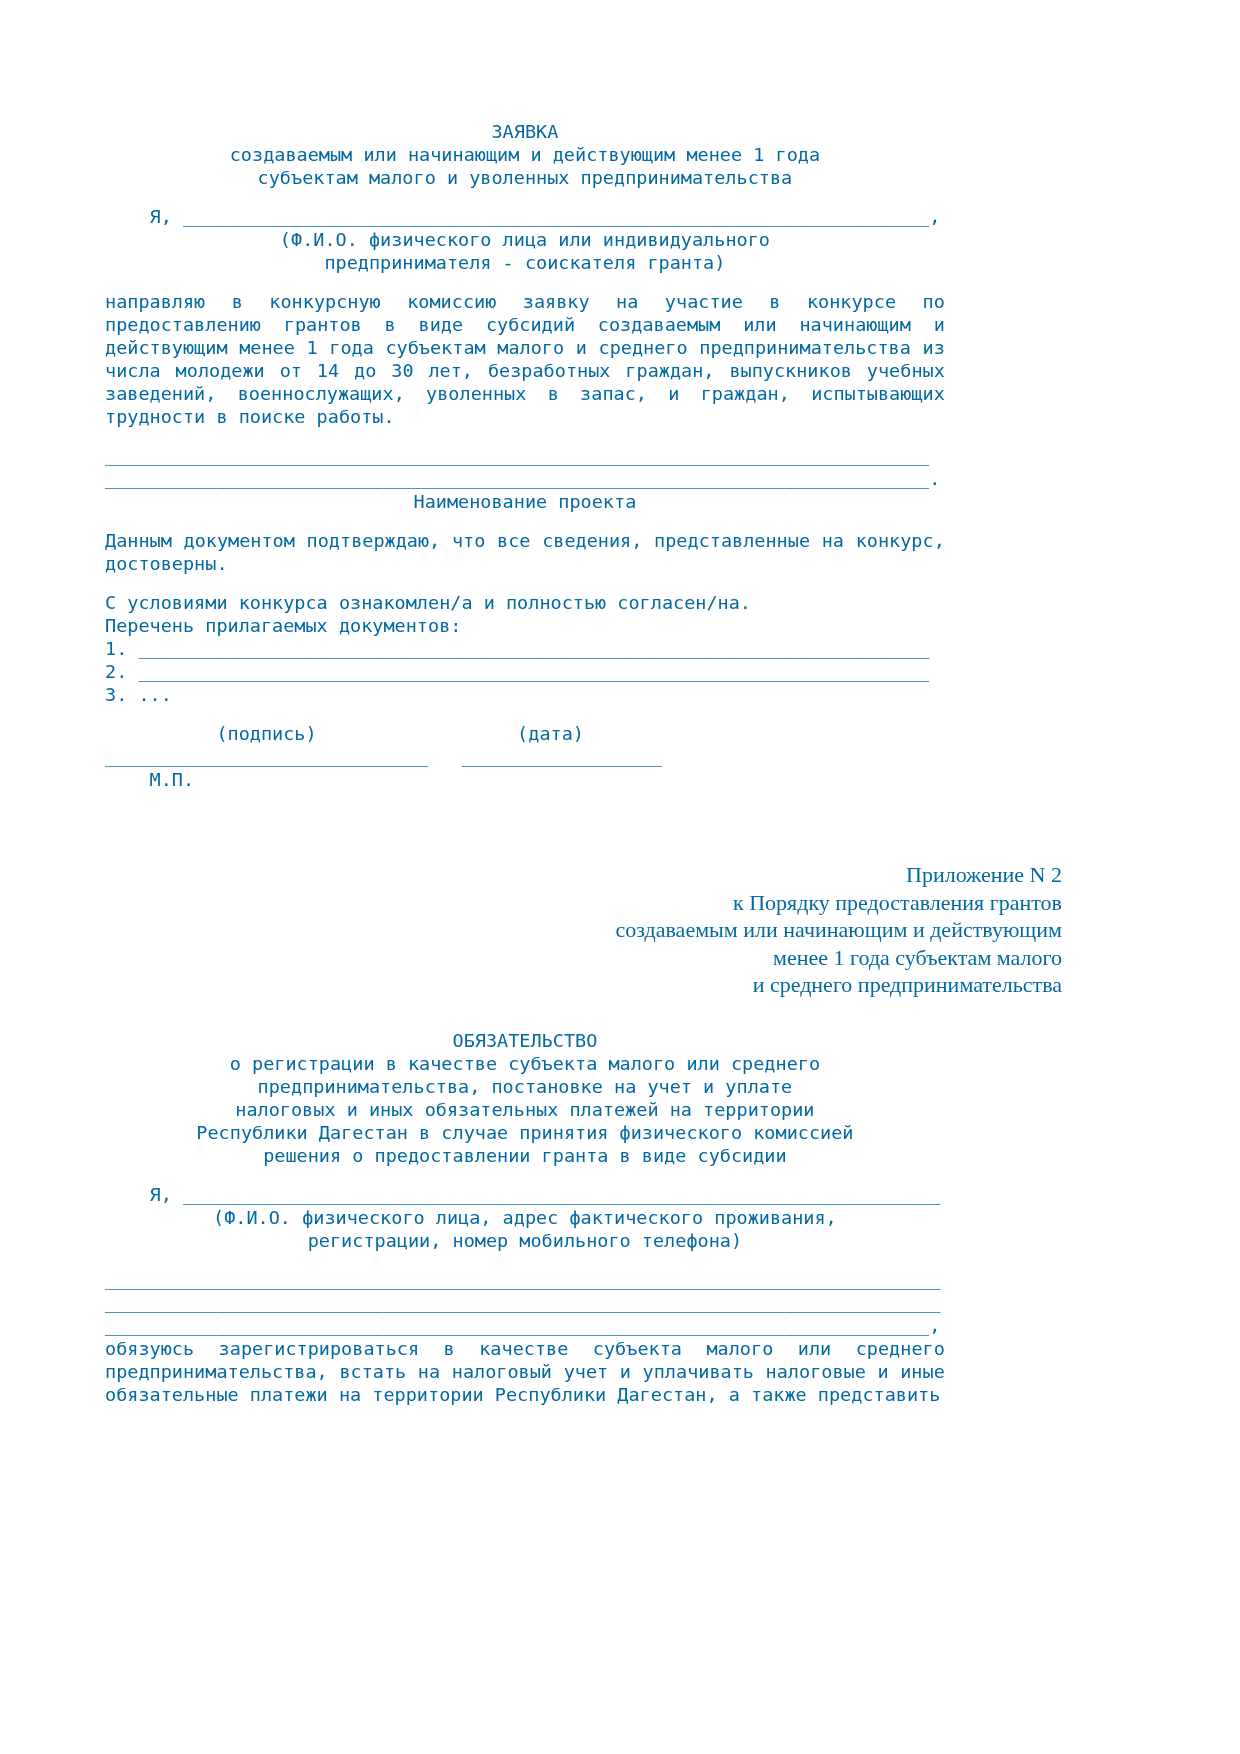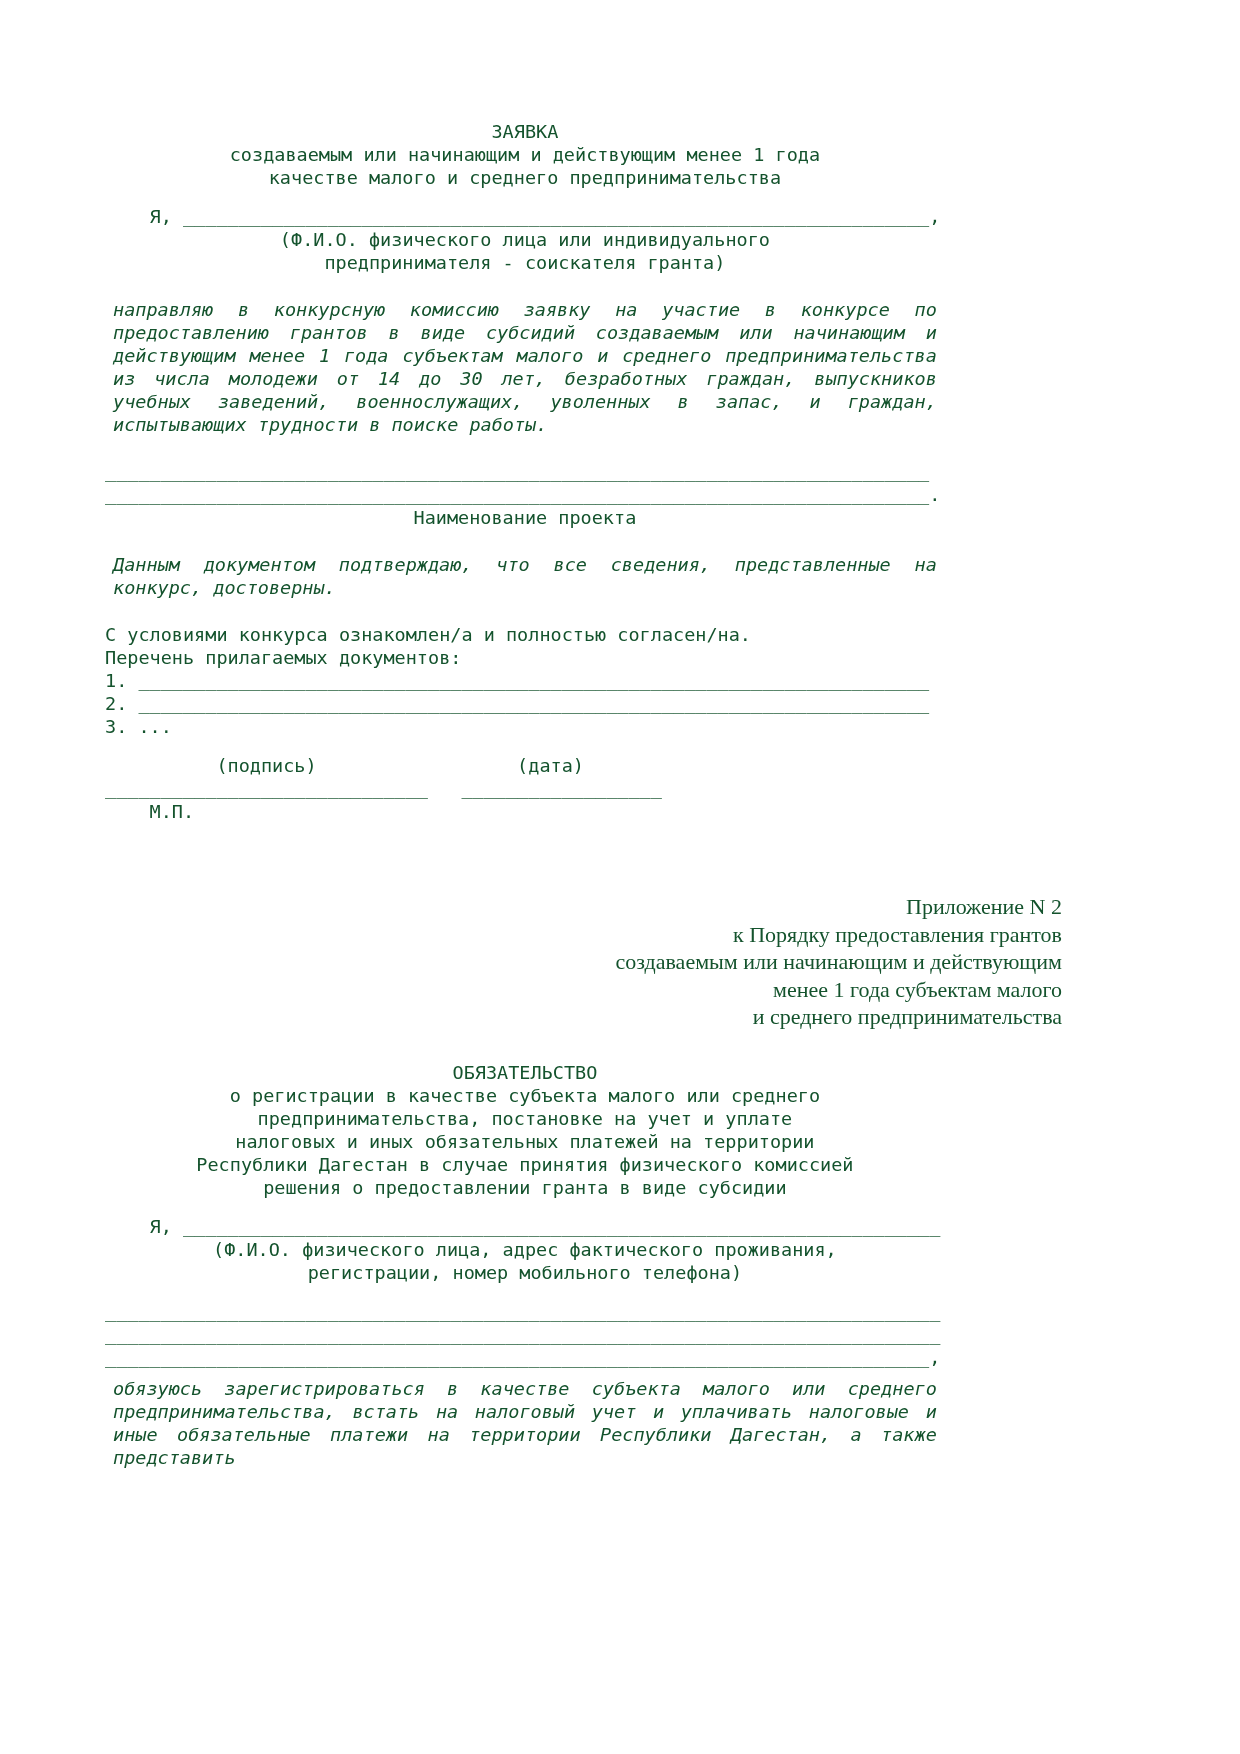--- a/index.html
+++ b/index.html
@@ -5,63 +5,62 @@
   html, body {
     margin: 0;
     padding: 0;
     background: #ffffff;
   }
   .page {
     position: relative;
     width: 1240px;
     height: 1754px;
     background: #ffffff;
-    color: #14532d;
+    color: #0369a1;
     overflow: hidden;
   }
   .mono {
     font-family: "DejaVu Sans Mono", "Liberation Mono", monospace;
     font-size: 18.5px;
     line-height: 23px;
   }
   .col {
     margin-left: 105px;
     width: 75.4ch;
   }
   .app { padding-top: 120px; }
   .line {
     white-space: pre;
     min-height: 23px;
   }
   .center { text-align: center; }
   .just {
-    margin: 8px;
+    margin: 0;
     text-align: justify;
-    font-style: italic;
   }
   .gap { height: 16px; }
   .annex-ref {
     margin-top: 70px;
     margin-right: 178px;
     text-align: right;
     font-family: "Liberation Serif", "DejaVu Serif", serif;
     font-size: 22px;
     line-height: 27.5px;
   }
   .obligation { margin-top: 30px; }
 </style>
 </head>
 <body>
 
 <div class="page">
 
   <section class="mono col app">
     <div class="line center">ЗАЯВКА</div>
     <div class="line center">создаваемым или начинающим и действующим менее 1 года</div>
-    <div class="line center">качестве малого и среднего предпринимательства</div>
+    <div class="line center">субъектам малого и уволенных предпринимательства</div>
 
     <div class="gap"></div>
 
     <div class="line">    Я, ___________________________________________________________________,</div>
     <div class="line center">(Ф.И.О. физического лица или индивидуального</div>
     <div class="line center">предпринимателя - соискателя гранта)</div>
 
     <div class="gap"></div>
 
     <p class="just">направляю в конкурсную комиссию заявку на участие в конкурсе по предоставлению грантов в виде субсидий создаваемым или начинающим и действующим менее 1 года субъектам малого и среднего предпринимательства из числа молодежи от 14 до 30 лет, безработных граждан, выпускников учебных заведений, военнослужащих, уволенных в запас, и граждан, испытывающих трудности в поиске работы.</p>

